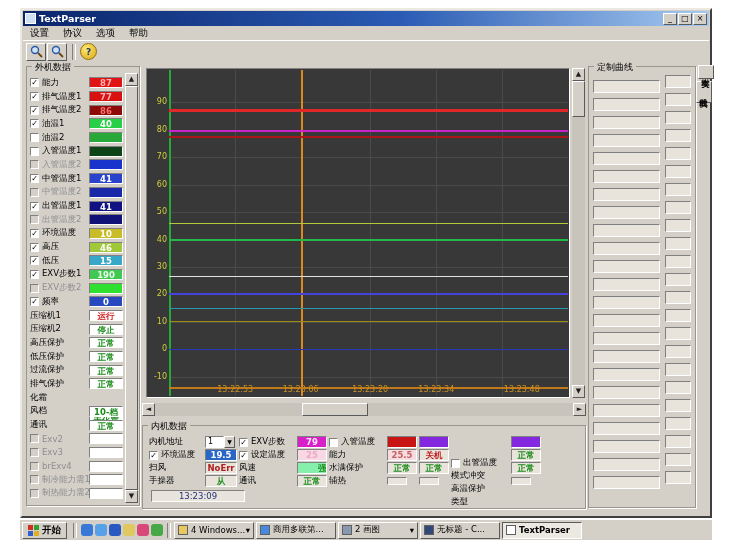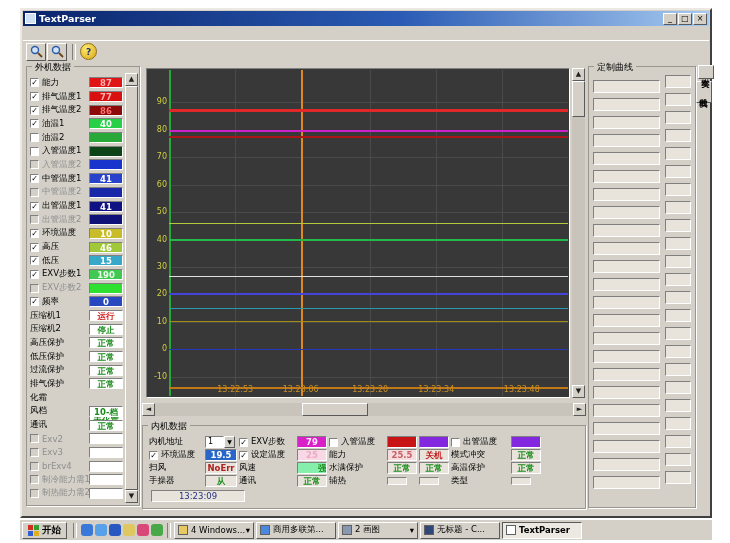--- a/index.html
+++ b/index.html
@@ -99,20 +99,26 @@
   <div class="app">
 
     <div class="titlebar">
       <div class="app-icon"></div>
       <div class="title-text">TextParser</div>
       <div class="tbtn raised">_</div>
       <div class="tbtn raised">□</div>
       <div class="tbtn raised">×</div>
     </div>
 
+    <div class="menubar" id="menubar">
+        <div class="menu-item">设置</div>
+        <div class="menu-item">协议</div>
+        <div class="menu-item">选项</div>
+        <div class="menu-item">帮助</div>
+      </div>
 
     <div class="toolbar">
       <div class="toolbtn raised">
         <svg width="13" height="13" viewBox="0 0 13 13">
           <circle cx="5" cy="5" r="3.5" fill="#cfe2f6" stroke="#2a5aa8" stroke-width="1.4"></circle>
           <line x1="8" y1="8" x2="12" y2="12" stroke="#6a4418" stroke-width="1.8"></line>
         </svg>
       </div>
       <div class="toolbtn raised">
         <svg width="13" height="13" viewBox="0 0 13 13">
@@ -553,21 +559,21 @@
               <div class="ind-cell">
                 <div class="ind-val" style="background: rgb(232, 228, 220); color: rgb(192, 32, 32);">关机</div>
               </div>
               <div class="ind-cell">
                 <div class="ind-val" style="background: rgb(232, 228, 220); color: rgb(26, 140, 26);">正常</div>
               </div>
               <div class="ind-cell">
                 <div class="ind-val" style="width: 20px; height: 8px; background: rgb(232, 228, 220);"></div>
               </div>
             </div>
-            <div class="ind-col" style="width: 58px;">
+            <div class="ind-col" style="width: 58px; margin-top: 21px;">
               <div class="ind-cell">
                 <div class="cbx"></div>
                 <div class="ind-lbl">出管温度</div>
               </div>
               <div class="ind-cell">
                 <div class="ind-lbl">模式冲突</div>
               </div>
               <div class="ind-cell">
                 <div class="ind-lbl">高温保护</div>
               </div>

